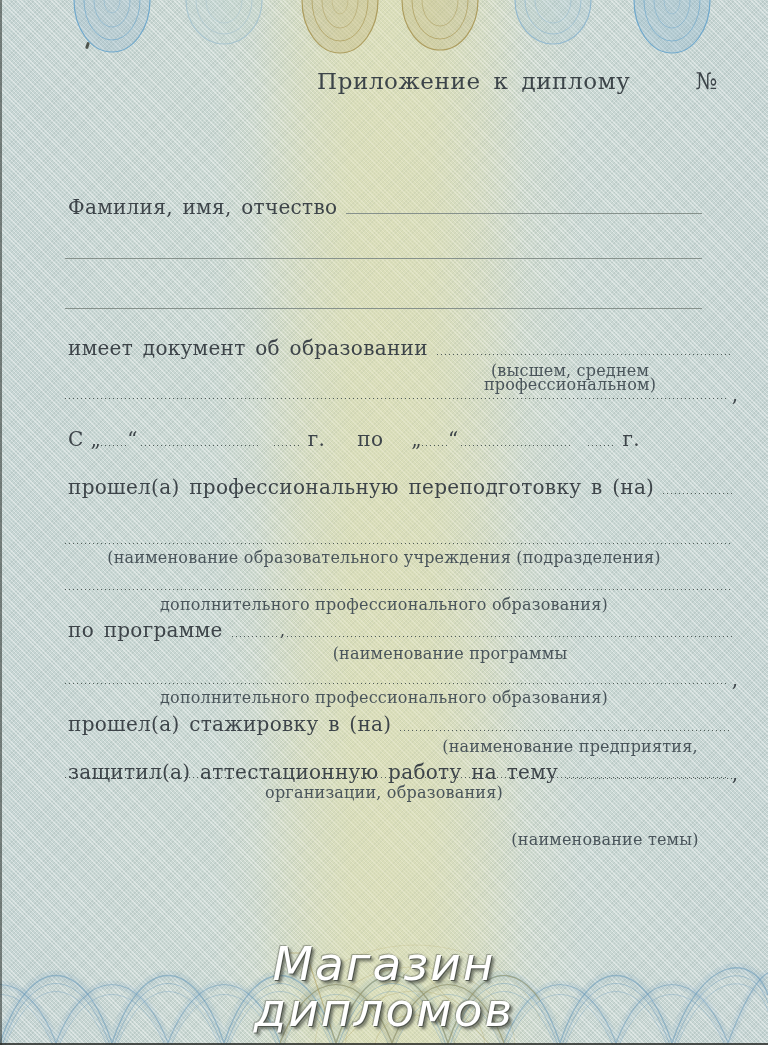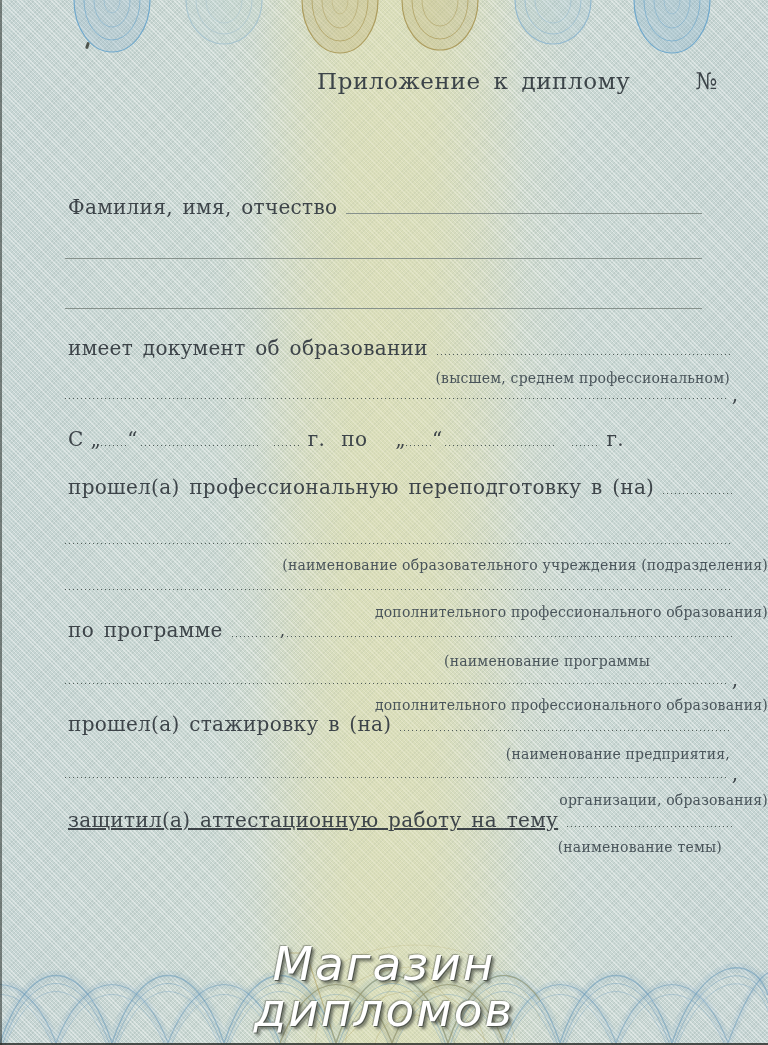--- a/index.html
+++ b/index.html
@@ -25,21 +25,21 @@
   .row { position:absolute; display:flex; align-items:flex-end; font-size:20px; line-height:24px; letter-spacing:0.3px; word-spacing:3px; white-space:nowrap; }
   .lbl { white-space:nowrap; }
   .fill { flex:1; height:1px; align-self:flex-end; margin:0 0 5px 9px;
     background-image:repeating-linear-gradient(to right,#4f5b58 0 1.3px,rgba(0,0,0,0) 1.3px 4px); }
   .fill.solid { background:#86918c; }
   .dseg { height:1px; align-self:flex-end; margin:0 0 5px 0;
     background-image:repeating-linear-gradient(to right,#4f5b58 0 1.3px,rgba(0,0,0,0) 1.3px 4px); }
   .dotline { position:absolute; height:1px;
     background-image:repeating-linear-gradient(to right,#4f5b58 0 1.3px,rgba(0,0,0,0) 1.3px 4px); }
   .ruled { position:absolute; height:1px; background:#86918c; }
-  .hint { position:absolute; font-size:14px; line-height:14px; color:#49545a; text-align:right; letter-spacing:0.2px;margin-top:7px; }
+  .hint { position:absolute; font-size:16px; line-height:14px; color:#49545a; text-align:center; letter-spacing:0.2px; }
   .comma { position:absolute; font-size:20px; line-height:20px; color:#3d4449; }
   .title { position:absolute; font-size:23px; line-height:27px; letter-spacing:0.6px; word-spacing:5px; color:#3c4449; display:flex; }
   .title .num { margin-left:42px; }
   .watermark {
     position:absolute; top:941px; left:0; right:0; text-align:center; z-index:5;
     font-family:"DejaVu Sans","Liberation Sans",sans-serif; font-weight:normal; font-style:italic;
     font-size:47px; line-height:46px; letter-spacing:2px; color:#ffffff;
     text-shadow:-1px -1px 1px rgba(70,75,68,0.45), 1px 1px 0 rgba(70,75,68,0.85), 3px 3px 3px rgba(55,60,52,0.65);
   }
   .edge-left { position:absolute; left:0; top:0; bottom:0; width:2px; background:rgba(42,48,44,0.55); z-index:6; }
@@ -137,21 +137,21 @@
   <span class="comma" style="right:30px; top:384px;">,</span>
 
   <div class="row" style="left:68px; top:427px;">
     <span>С</span>
     <span style="margin-left:7px;">„</span>
     <span class="dseg" style="width:26px;"></span>
     <span>“</span>
     <span class="dseg" style="width:118px; margin-left:3px;"></span>
     <span class="dseg" style="width:26px; margin-left:15px;"></span>
     <span style="margin-left:8px;">г.</span>
-    <span style="margin-left:16px;">по</span>
+    <span style="margin-left:32px;">по</span>
     <span style="margin-left:28px;">„</span>
     <span class="dseg" style="width:26px;"></span>
     <span>“</span>
     <span class="dseg" style="width:112px; margin-left:3px;"></span>
     <span class="dseg" style="width:26px; margin-left:15px;"></span>
     <span style="margin-left:8px;">г.</span>
   </div>
 
   <div class="row" style="left:68px; top:475px; right:36px;">
     <span class="lbl">прошел(а) профессиональную переподготовку в (на)</span>
@@ -175,25 +175,25 @@
 
   <div class="row" style="left:68px; top:712px; right:36px;">
     <span class="lbl">прошел(а) стажировку в (на)</span>
     <span class="fill"></span>
   </div>
   <div class="hint" style="left:410px; top:740px; width:320px;">(наименование предприятия,</div>
   <div class="dotline" style="left:65px; top:777px; right:42px;"></div>
   <span class="comma" style="right:30px; top:763px;">,</span>
   <div class="hint" style="left:0; top:786px; right:0;">организации, образования)</div>
 
-  <div class="row" style="left:68px; top:808px; right:36px;text-decoration:underline;">
+  <div class="row" style="left:68px; top:760px; right:36px;">
     <span class="lbl">защитил(а) аттестационную работу на тему</span>
     <span class="fill"></span>
   </div>
-  <div class="hint" style="left:452px; top:833px; width:270px;">(наименование темы)</div>
+  <div class="hint" style="left:470px; top:833px; width:270px;">(наименование темы)</div>
 
   <div class="watermark">
     <div>Магазин</div>
     <div>дипломов</div>
   </div>
 
   <div class="speck"></div>
   <div class="edge-left"></div>
   <div class="edge-bottom"></div>
 </div>

